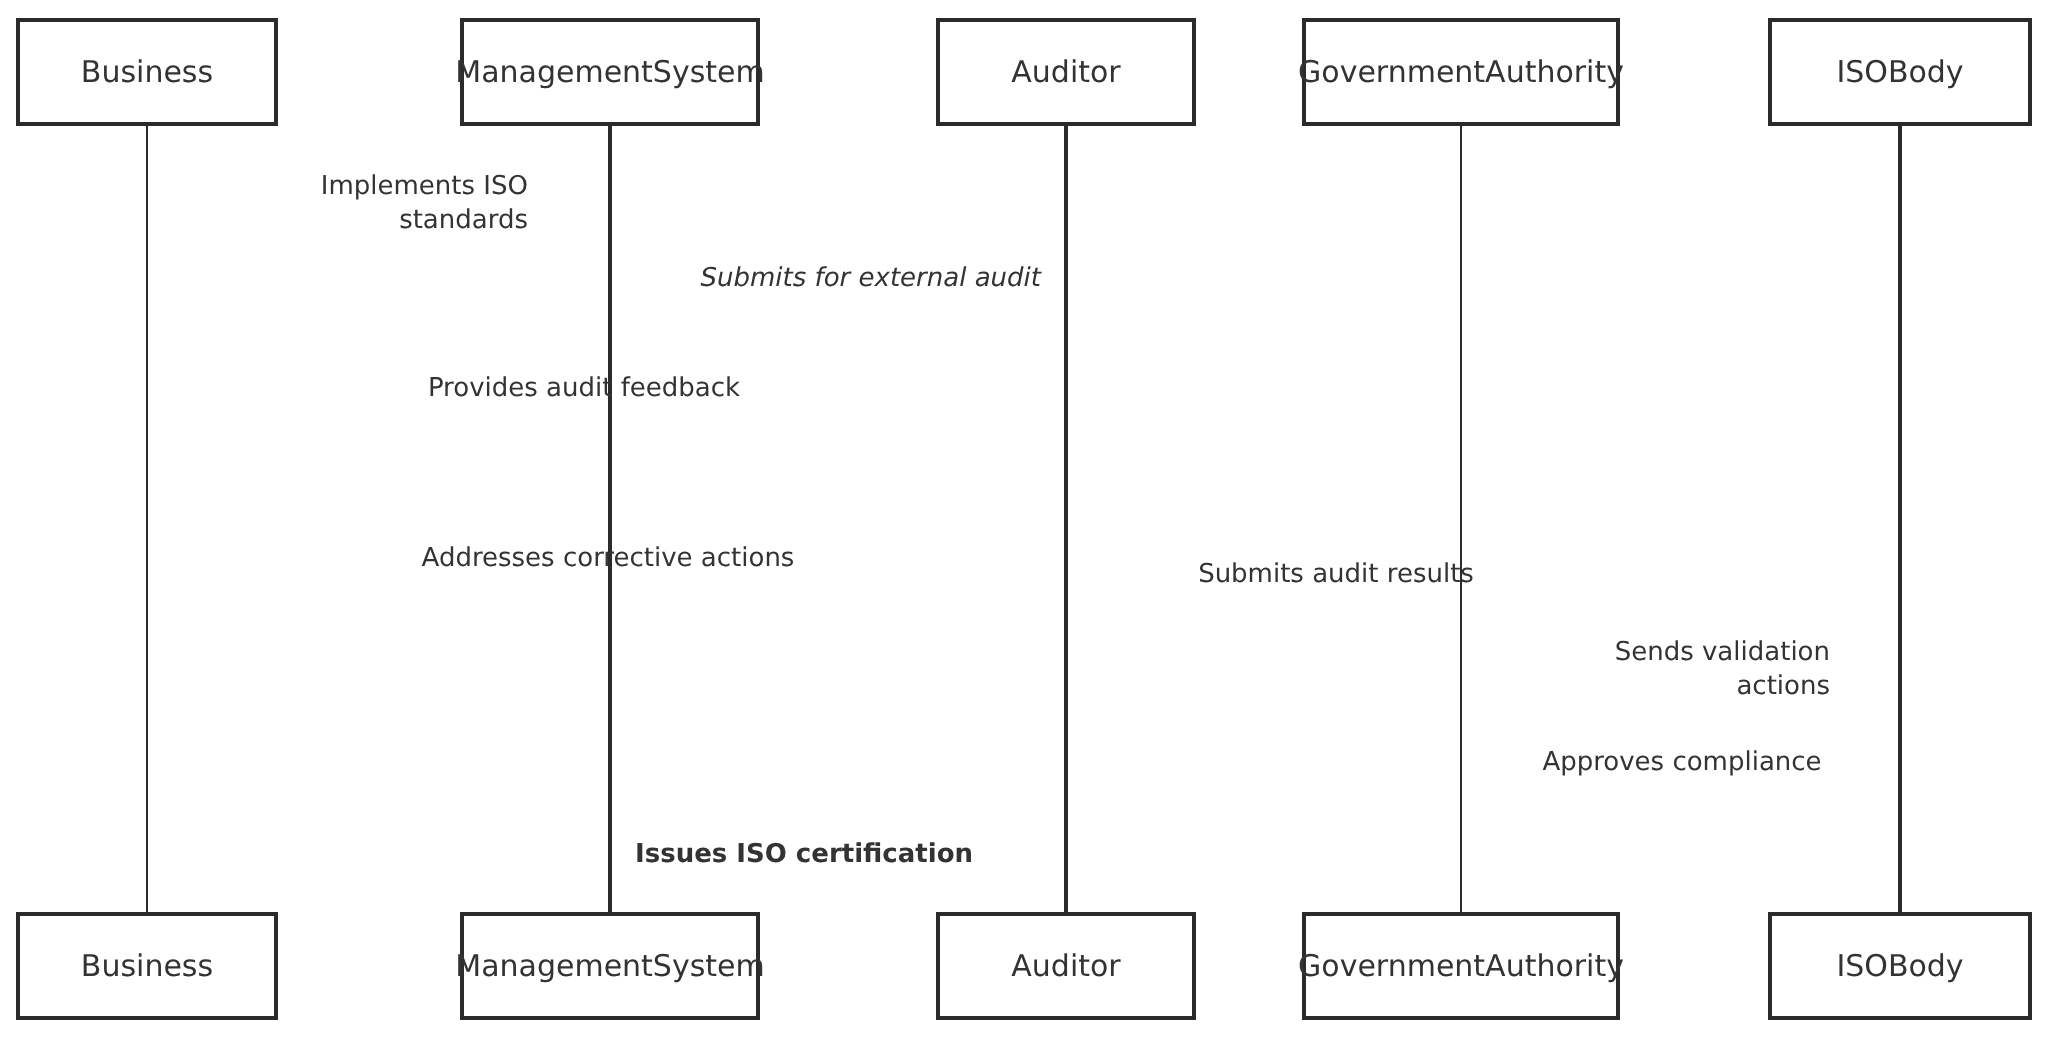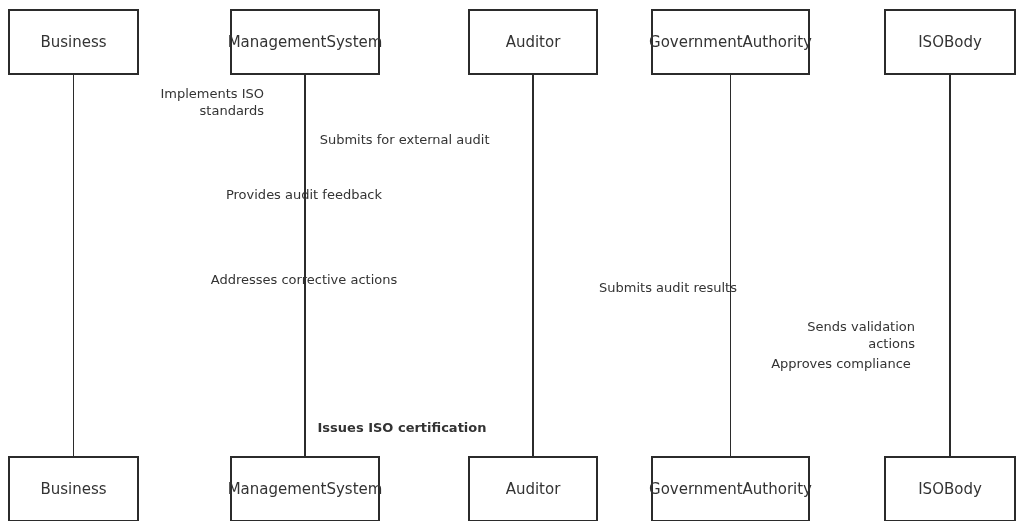--- a/index.html
+++ b/index.html
@@ -10,21 +10,21 @@
   }
   .diagram {
     position: relative;
     width: 1024px;
     height: 521px;
     background: #ffffff;
     overflow: hidden;
   }
   .actor-box {
     position: absolute;
-    height: 66px;
+    height: 54px;
     box-sizing: border-box;
     border: 2px solid #2b2b2b;
     background: #ffffff;
     display: flex;
     align-items: center;
     justify-content: center;
     font-size: 15px;
     color: #333333;
     z-index: 2;
   }
@@ -63,26 +63,26 @@
 
   
   .line-business        { left: 72.7px; }
   .line-managementsystem{ left: 304.2px; }
   .line-auditor         { left: 532.2px; }
   .line-government      { left: 729.7px; }
   .line-isobody         { left: 949.2px; }
 
   
   .msg-1 { left: 189px; top: 85px;  width: 150px; }
-  .msg-2 { left: 397px; top: 131px; width: 185px; }
-  .msg-3 { left: 304px; top: 186px; }
+  .msg-2 { left: 428px; top: 131px; width: 185px; font-style: italic; }
+  .msg-3 { left: 292px; top: 186px; }
   .msg-4 { left: 304px; top: 232px; margin-top: 39px; }
   .msg-5 { left: 668px; top: 279px; }
   .msg-6 { left: 840px; top: 318px; width: 150px; }
-  .msg-7 { left: 841px; top: 355px; }
+  .msg-7 { left: 841px; top: 373px; }
   .msg-8 { left: 402px; top: 419px; font-weight: bold; }
 </style>
 </head>
 <body>
 
 <div class="diagram">
 
   <div class="actor-box box-business-top">
     <span>Business</span>
   </div>

